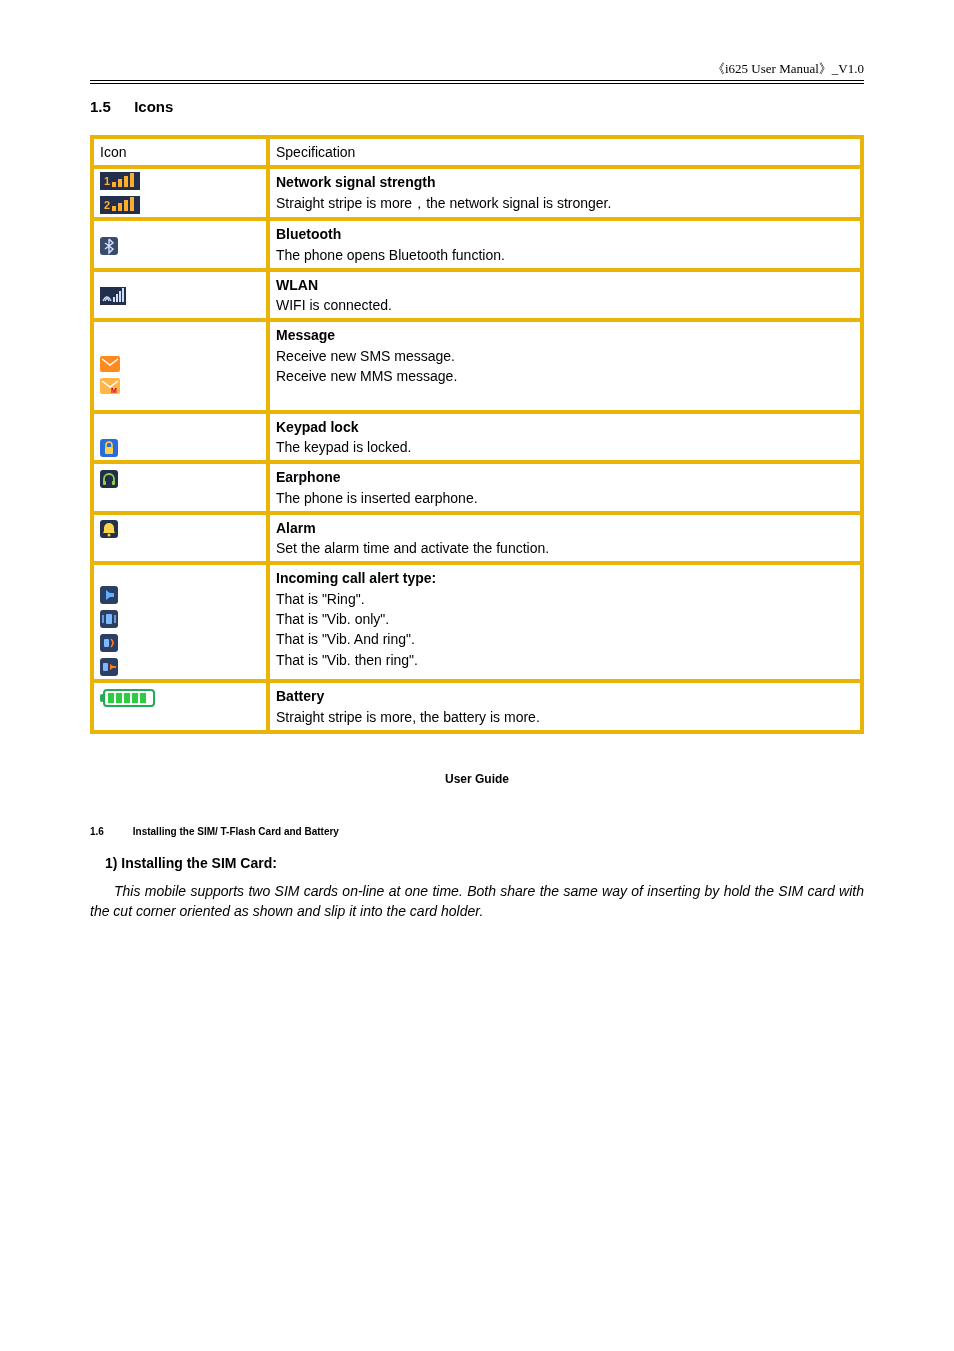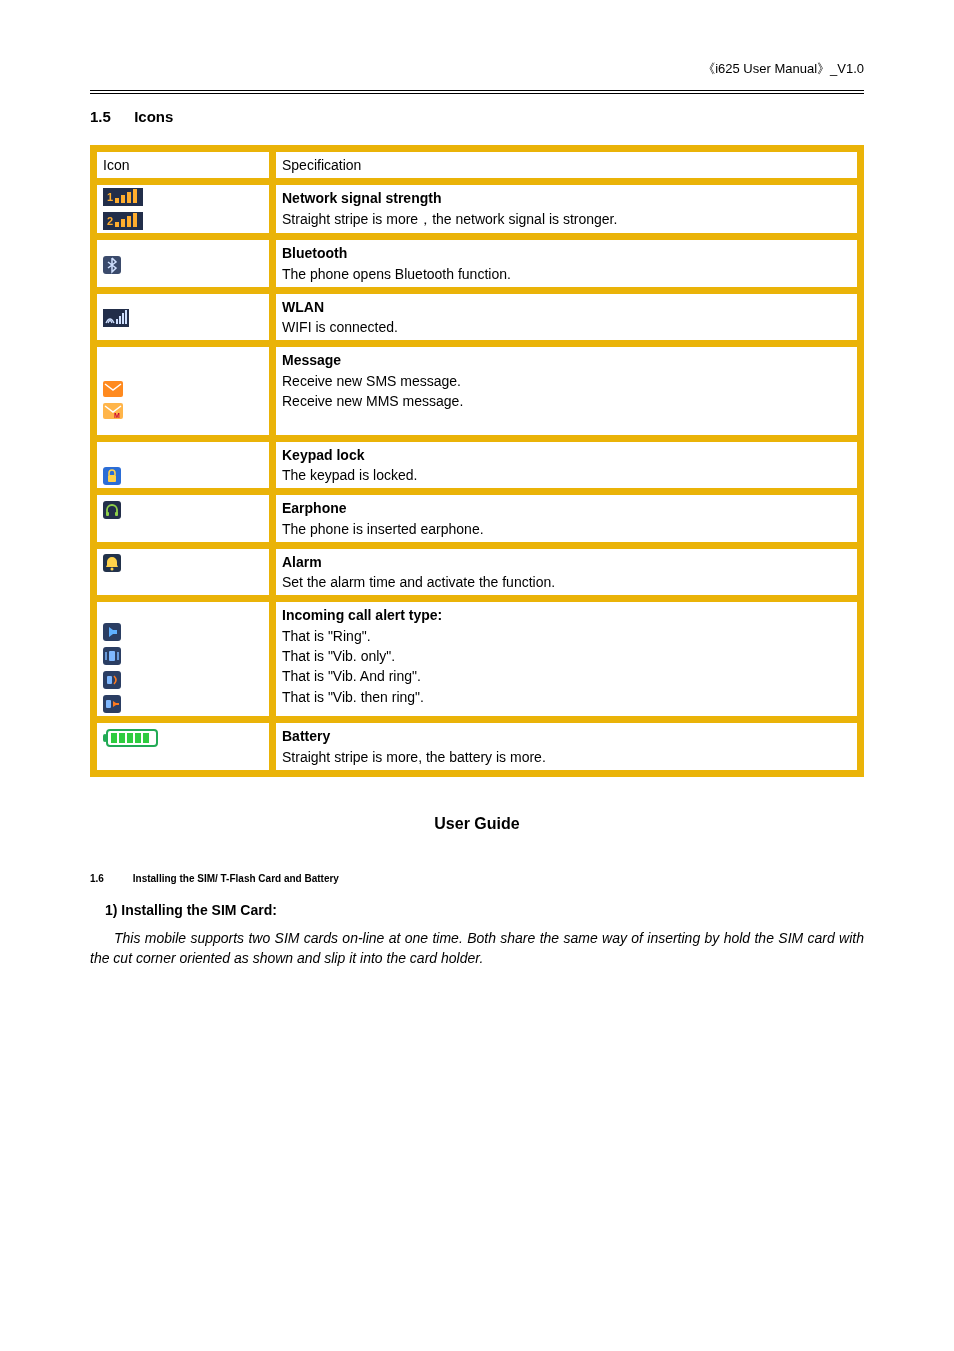--- a/index.html
+++ b/index.html
@@ -11,58 +11,59 @@
     width: 954px;
     box-sizing: border-box;
   }
   .header-line {
     border-top: 1px solid #000;
     margin-bottom: 2px;
   }
   .header-text {
     text-align: right;
     font-size: 13px;
-    margin-bottom: 12px;
+    margin-bottom: 2px;
+    font-family: Liberation Serif, serif;
   }
   .section-heading {
     font-weight: bold;
     font-size: 15px;
     border-top: 1px solid #000;
     padding-top: 14px;
     margin-bottom: 20px;
   }
   .section-num {
     display: inline-block;
     width: 40px;
   }
   table.icons {
     border-collapse: collapse;
     width: 100%;
   }
   table.icons td {
-    border: 7px solid #eab308;
+    border: 4px solid #eab308;
     padding: 3px 6px;
     vertical-align: top;
     font-size: 14px;
     line-height: 1.45;
   }
   table.icons td.icon-cell {
     width: 160px;
     vertical-align: middle;
   }
   .icon-box {
     display: inline-block;
     vertical-align: middle;
     line-height: 0;
   }
   .stacked { display:flex; flex-direction:column; gap:6px; align-items:flex-start; }
   .user-guide {
     text-align: center;
     font-weight: bold;
-    font-size: 16px;
+    font-size: 12px;
     margin: 38px 0 40px 0;
   }
   .section16 {
     font-weight: bold;
     font-size: 10px;
     margin-bottom: 18px;
   }
   .subhead {
     font-weight: bold;
     margin: 6px 0 10px 15px;

